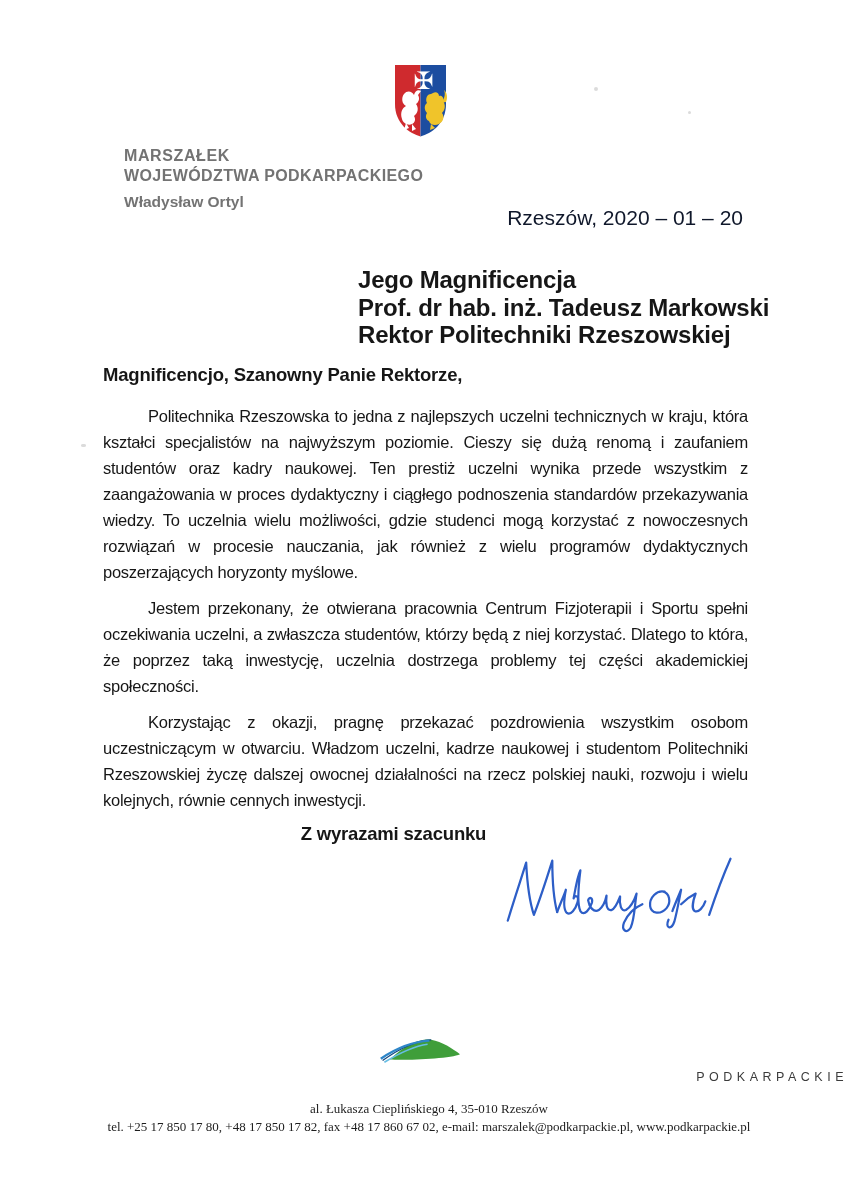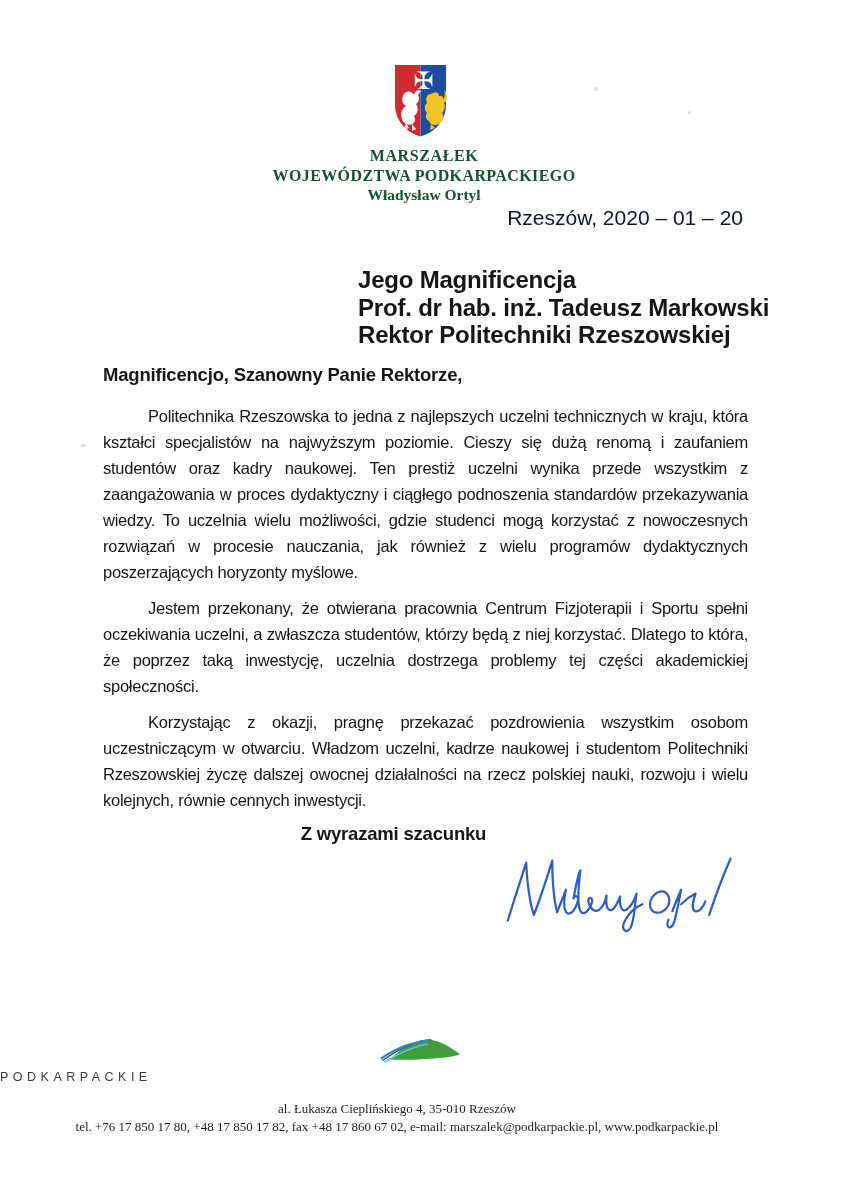--- a/index.html
+++ b/index.html
@@ -9,27 +9,26 @@
     margin:0 auto;
     background:#ffffff;
     font-family:"Liberation Sans",sans-serif;
     color:#1a1a1a;
     overflow:hidden;
   }
   
   .crest{position:absolute;left:393px;top:62px;width:55px;height:78px;}
   .letterhead{
     position:absolute;left:124px;top:146px;width:600px;
-    text-align:center;
-    font-family:Liberation Serif, serif;
-    font-weight:bold;color:#14532d;
+    font-family:Liberation Sans, sans-serif;
+    font-weight:bold;color:#737373;
   }
   .letterhead .t1{font-size:16px;letter-spacing:.6px;line-height:20px;}
   .letterhead .t2{font-size:16px;letter-spacing:.4px;line-height:20px;}
-  .letterhead .sender{font-size:15.5px;}
+  .letterhead .sender{font-size:15.5px;margin-top:7px;}
   
   .date-line{
     position:absolute;top:206px;right:105px;
     font-size:21px;color:#0f172a;
   }
   
   .recipient{
     position:absolute;left:358px;top:266px;
     font-weight:bold;font-size:24px;line-height:27.5px;
     letter-spacing:-.2px;color:#161616;
@@ -50,30 +49,30 @@
     text-align:justify;text-indent:45px;
     color:#161616;
   }
   .closing{
     font-weight:bold;font-size:18.5px;letter-spacing:-.2px;
     text-align:center;padding-right:64px;margin-top:6px;color:#161616;
   }
   .signature{display:block;margin:6px 0 0 auto;width:250px;height:92px;}
   
   .footer-logo{
-    position:absolute;left:0;top:1036px;width:848px;text-align:left;
+    position:absolute;left:0;top:1036px;width:848px;text-align:right;
   }
   .footer-logo svg{display:block;margin:0 auto;width:90px;height:31px;}
   .footer-logo .logo-text{
     display:inline-block;margin-top:1px;
     font-size:12.5px;letter-spacing:4.5px;color:#3b3b3b;
   }
   .footer-text{
     position:absolute;left:0;top:1100px;width:794px;text-align:center;
-    font-family:"Liberation Serif",serif;font-size:13px;line-height:18px;color:#1d1d1d;
+    font-family:"Liberation Serif",serif;font-size:13px;line-height:18px;color:#1d1d1d;padding-left:32px;
   }
   
   .speck{position:absolute;border-radius:50%;background:#bdbdbd;opacity:.55;}
   .s1{left:594px;top:87px;width:4px;height:4px;}
   .s2{left:688px;top:111px;width:3px;height:3px;}
   .s3{left:81px;top:444px;width:5px;height:3px;border-radius:40%;}
 </style>
 </head>
 <body>
 
@@ -135,20 +134,20 @@
       <path d="M12,26 C30,8 48,2 58,4 C70,6 82,14 90,20 C80,25 30,27 12,26 Z" fill="#3f9e3a"></path>
       <path d="M4,27 C22,14 40,5 58,4" stroke="#16477f" stroke-width="1.4" fill="none"></path>
       <path d="M2,25 C20,13 38,6 56,5" stroke="#2e86c8" stroke-width="2.6" fill="none"></path>
       <path d="M6,29 C24,18 40,11 54,9" stroke="#66bde4" stroke-width="1.8" fill="none"></path>
     </svg>
     <span class="logo-text">PODKARPACKIE</span>
   </div>
 
   <div class="footer-text">
     <div>al. Łukasza Cieplińskiego 4, 35-010 Rzeszów</div>
-    <div>tel. +76 17 850 17 80, +48 17 850 17 82, fax +48 17 860 67 02,  e-mail: marszalek@podkarpackie.pl,  www.podkarpackie.pl</div>
+    <div>tel. +25 17 850 17 80, +48 17 850 17 82, fax +48 17 860 67 02,  e-mail: marszalek@podkarpackie.pl,  www.podkarpackie.pl</div>
   </div>
 
   <span class="speck s1"></span>
   <span class="speck s2"></span>
   <span class="speck s3"></span>
 
 </div>
 
 </body></html>

